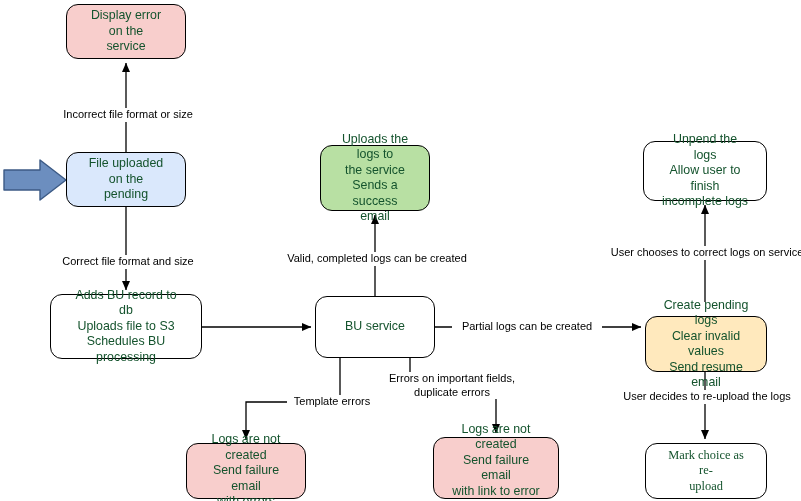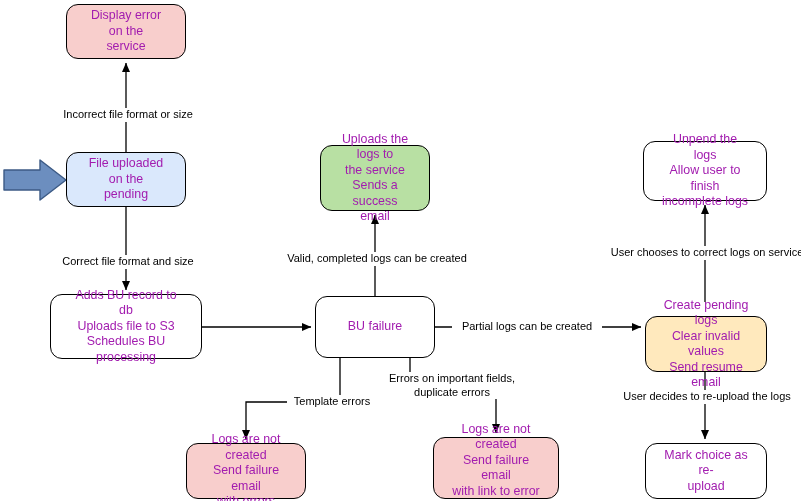--- a/index.html
+++ b/index.html
@@ -24,21 +24,21 @@
     position: absolute;
     box-sizing: border-box;
     border: 1.3px solid #000000;
     border-radius: 12px;
     display: flex;
     align-items: center;
     justify-content: center;
     text-align: center;
     font-size: 12.4px;
     line-height: 15.5px;
-    color: #a21caf;
+    color: #14532d;
     white-space: pre-line;
     padding: 2px 17px;
     background: #ffffff;
   }
   .edge-label {
     position: absolute;
     font-size: 11px;
     line-height: 13.5px;
     color: #000000;
     text-align: center;
@@ -95,40 +95,40 @@
 
   <div class="node" style="left:50px;top:294px;width:152px;height:65px;background:#ffffff;">Adds BU record to db
 Uploads file to S3
 Schedules BU processing</div>
 
   <div class="node" style="left:320px;top:145px;width:110px;height:66px;background:#b8e0a3;">Uploads the logs to
 the service
 Sends a success
 email</div>
 
-  <div class="node" style="left:315px;top:296px;width:120px;height:62px;background:#ffffff;">BU failure</div>
+  <div class="node" style="left:315px;top:296px;width:120px;height:62px;background:#ffffff;">BU service</div>
 
   <div class="node" style="left:186px;top:443px;width:120px;height:56px;background:#f8cecc;">Logs are not created
 Send failure email
 with errors</div>
 
   <div class="node" style="left:433px;top:437px;width:126px;height:62px;background:#f8cecc;">Logs are not created
 Send failure email
 with link to error
 summary</div>
 
   <div class="node" style="left:643px;top:141px;width:124px;height:60px;background:#ffffff;">Unpend the logs
 Allow user to finish
 incomplete logs</div>
 
   <div class="node" style="left:645px;top:316px;width:122px;height:56px;background:#ffe9bd;">Create pending logs
 Clear invalid values
 Send resume email</div>
 
-  <div class="node" style="left:645px;top:443px;width:122px;height:56px;background:#ffffff;">Mark choice as re-
+  <div class="node" style="left:645px;top:443px;width:122px;height:56px;background:#ffffff;font-family:Liberation Serif, serif;">Mark choice as re-
 upload</div>
 
   <div class="edge-label" style="left:26px;top:108px;width:200px;">Incorrect file format or size</div>
 
   <div class="edge-label" style="left:265px;top:252px;width:220px;">Valid, completed logs can be created</div>
 
   <div class="edge-label" style="left:26px;top:255px;width:200px;">Correct file format and size</div>
 
   <div class="edge-label" style="left:452px;top:320px;width:146px;">Partial logs can be created</div>
 

